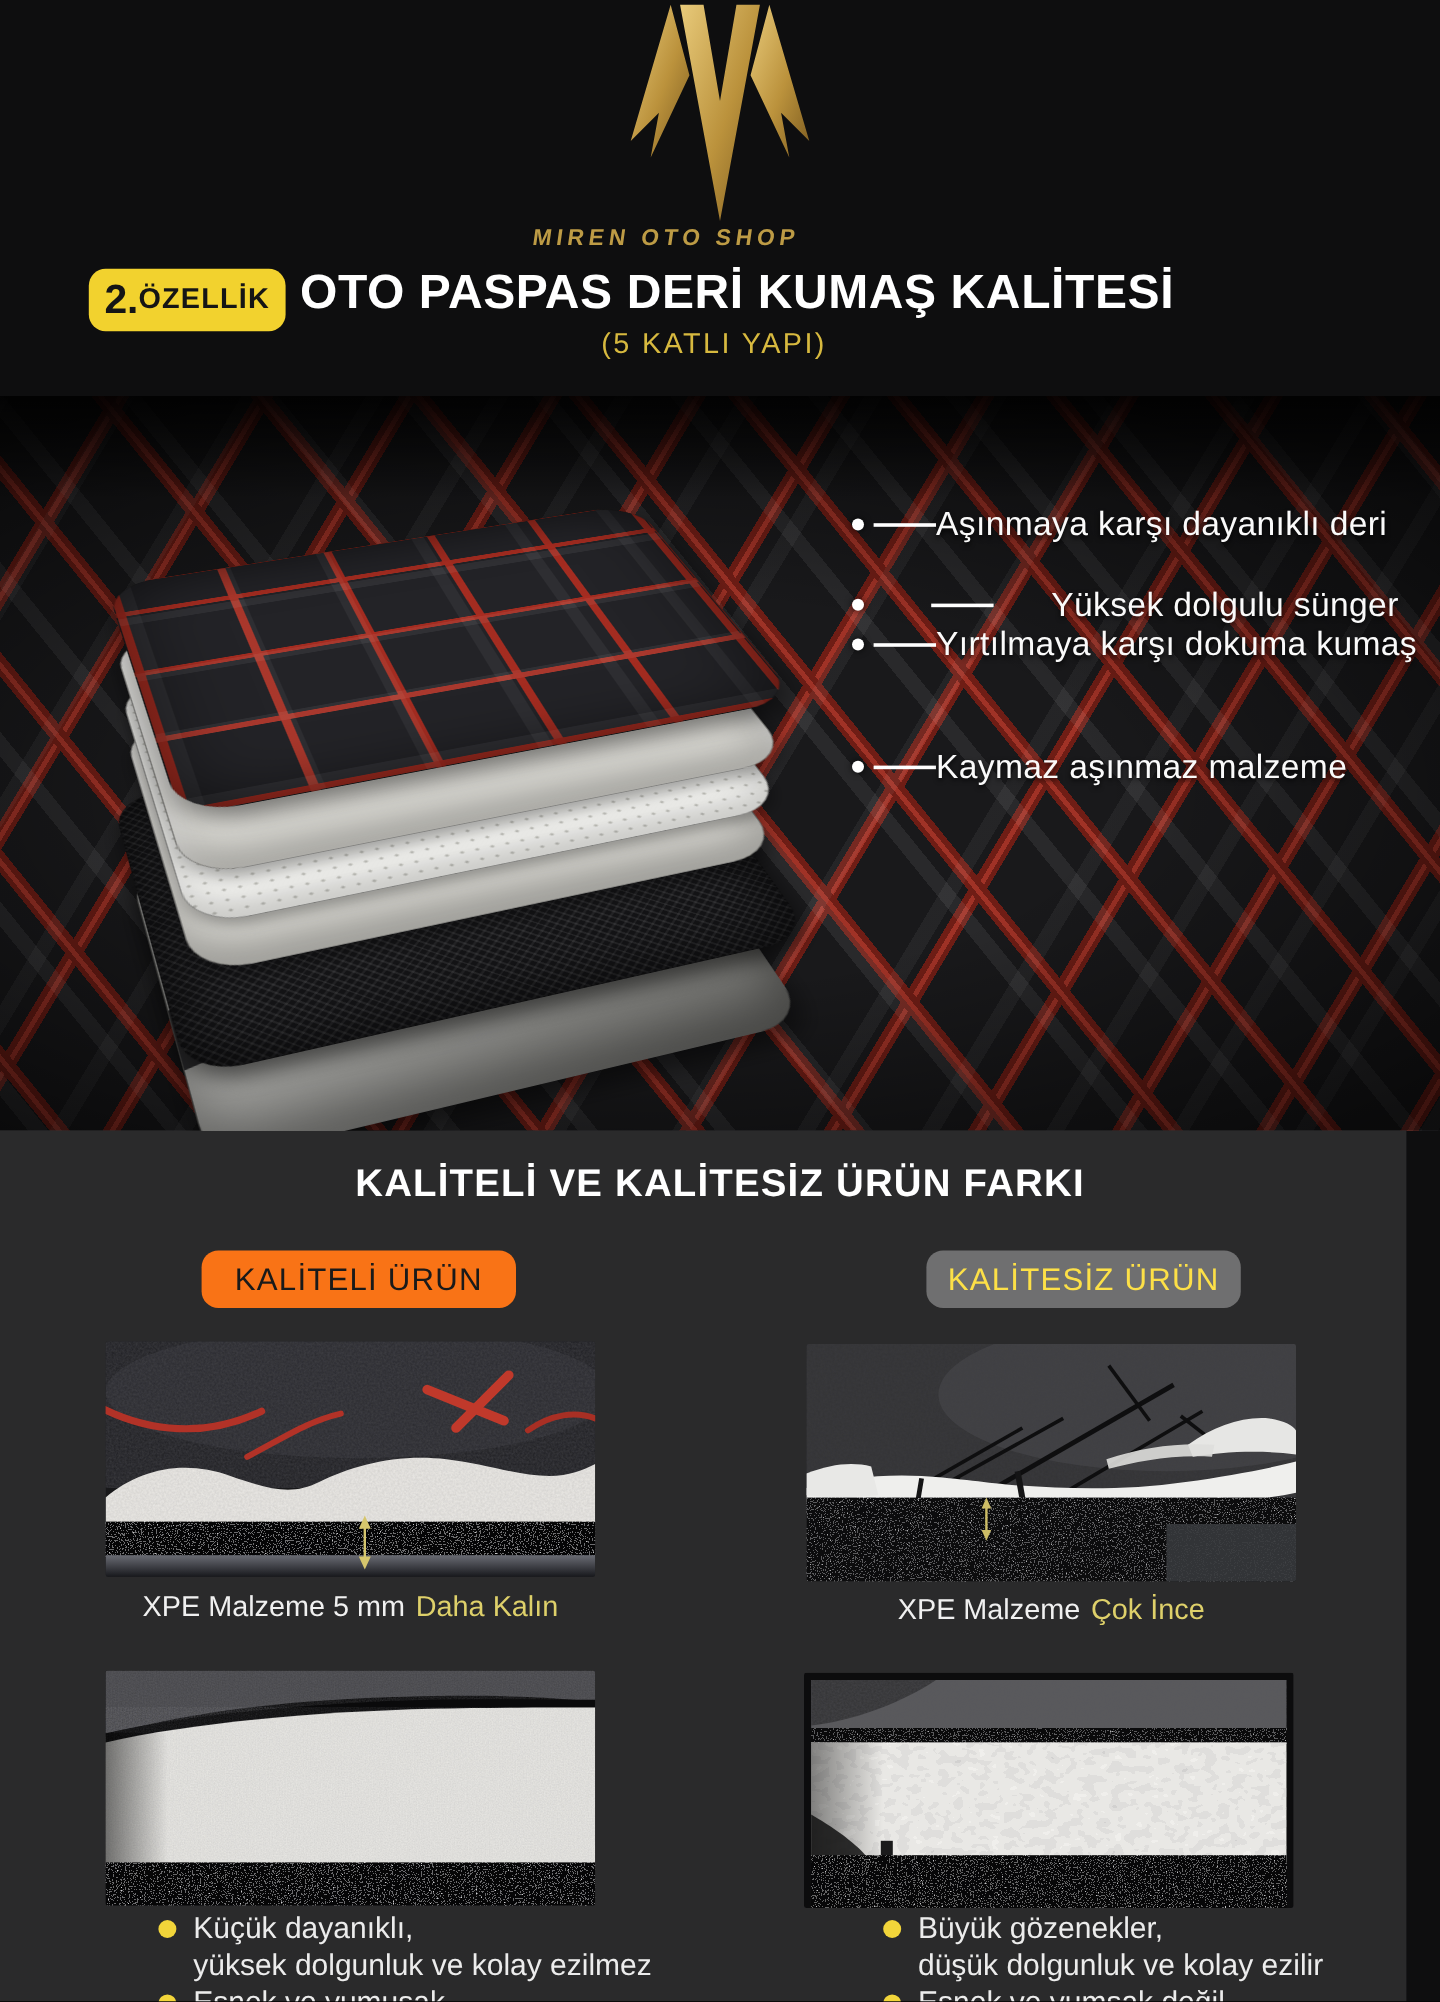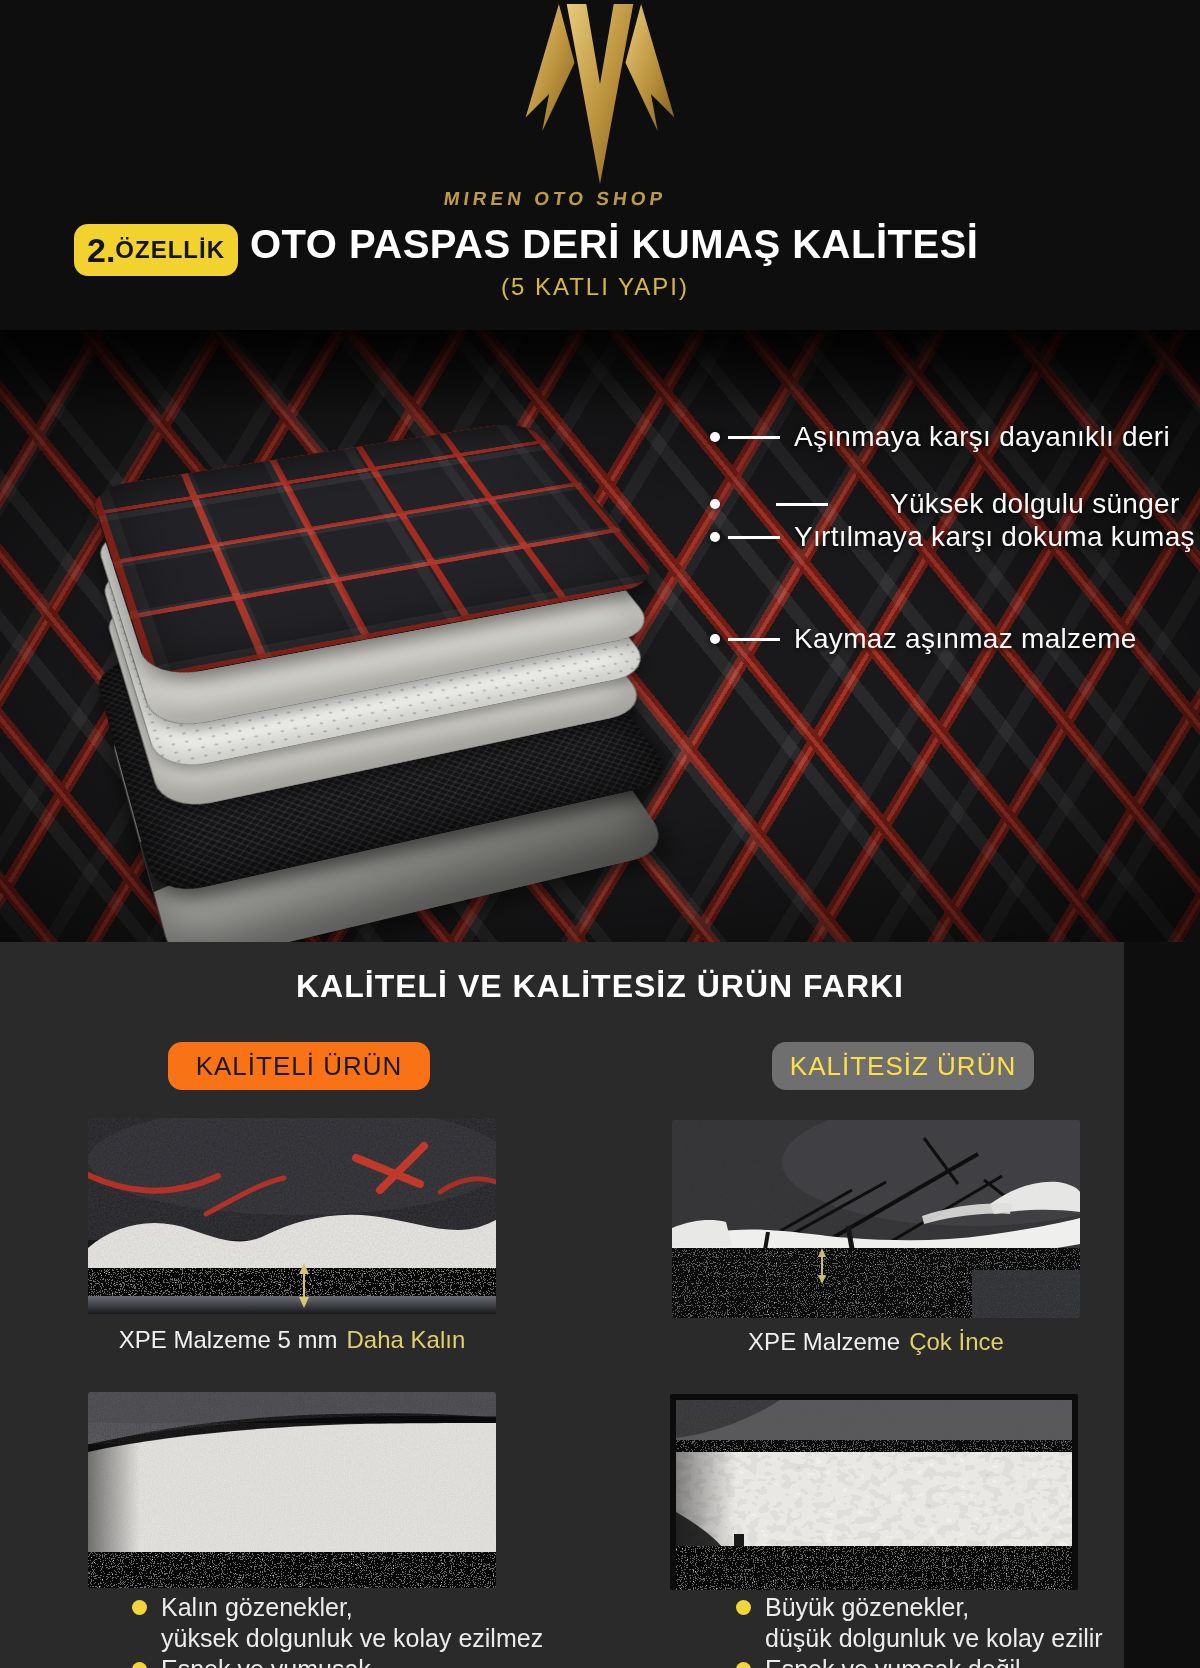--- a/index.html
+++ b/index.html
@@ -59,25 +59,25 @@
   .l-base{transform:translateZ(-140px);left:-10px;top:8px;width:496px;height:360px;
     background:linear-gradient(135deg,#b7b7b4,#7c7c79 70%,#666663);
     box-shadow:inset 0 -30px 40px rgba(0,0,0,0.3), 0 16px 26px rgba(0,0,0,0.5);}
   .base-cut{position:absolute;inset:0;border-radius:42px;background:rgba(18,18,20,0.85);
     clip-path:polygon(0% 52%, 34% 36%, 52% 56%, 100% 42%, 100% 58%, 56% 74%, 38% 58%, 0% 72%);}
 
   .callout{position:absolute;display:flex;align-items:center;}
   .c-dot{width:10px;height:10px;border-radius:50%;background:#ffffff;flex:none;
          box-shadow:0 0 6px rgba(0,0,0,0.8);}
   .c-line{width:52px;height:3px;background:#ffffff;margin-left:8px;flex:none;}
-  .c-label{margin-left:14px;color:#fafafa;font-size:28px;letter-spacing:0.3px;white-space:nowrap;
+  .c-label{color:#fafafa;font-size:28px;letter-spacing:0.3px;white-space:nowrap;
            text-shadow:0 2px 4px rgba(0,0,0,0.85);}
 
   
-  .compare{position:absolute;top:942px;left:0;width:1124px;height:726px;background:#2a2a2b;}
+  .compare{position:absolute;top:942px;left:0;width:1124px;height:726px;background:#2a2a2b;padding-left:48px;}
   .c-heading{position:absolute;top:26px;left:0;width:1200px;text-align:center;color:#ffffff;
              font-size:32px;font-weight:700;letter-spacing:1px;}
   .pbadge{position:absolute;top:100px;width:262px;height:48px;border-radius:14px;
           display:flex;align-items:center;justify-content:center;font-size:26px;letter-spacing:1px;}
   .pbadge.good{left:168px;background:#f97316;color:#1a1a1a;}
   .pbadge.bad{left:772px;background:#6f6f70;color:#fde047;}
   .photo{position:absolute;display:block;border-radius:2px;}
   .caption{position:absolute;width:408px;text-align:center;font-size:24px;color:#f0f0f0;white-space:nowrap;}
   .cap-hl{color:#ded06a;margin-left:9px;}
   .bullets{position:absolute;font-size:25px;color:#ececec;line-height:31px;}
@@ -317,21 +317,21 @@
       <rect x="6" y="58" width="60" height="100" fill="url(#lgD)"></rect>
       <path d="M6,118 C30,132 48,146 56,158 L6,158 Z" fill="#111111" opacity="0.85"></path>
       <rect x="64" y="140" width="10" height="56" fill="#1a1a1b"></rect>
       <rect x="6" y="152" width="396" height="44" fill="#070708"></rect>
       <rect x="6" y="152" width="396" height="44" filter="url(#spkD)" opacity="0.8"></rect>
     </svg>
 
     <div class="bullets" style="left:132px;top:650px;">
       <div class="bullet-row">
         <span class="bdot"></span>
-        <span>Kalın gözenekler,</span>
+        <span>Küçük dayanıklı,</span>
       </div>
       <div class="bullet-cont">yüksek dolgunluk ve kolay ezilmez</div>
       <div class="bullet-row">
         <span class="bdot"></span>
         <span>Esnek ve yumuşak</span>
       </div>
     </div>
     <div class="bullets" style="left:736px;top:650px;">
       <div class="bullet-row">
         <span class="bdot"></span>

